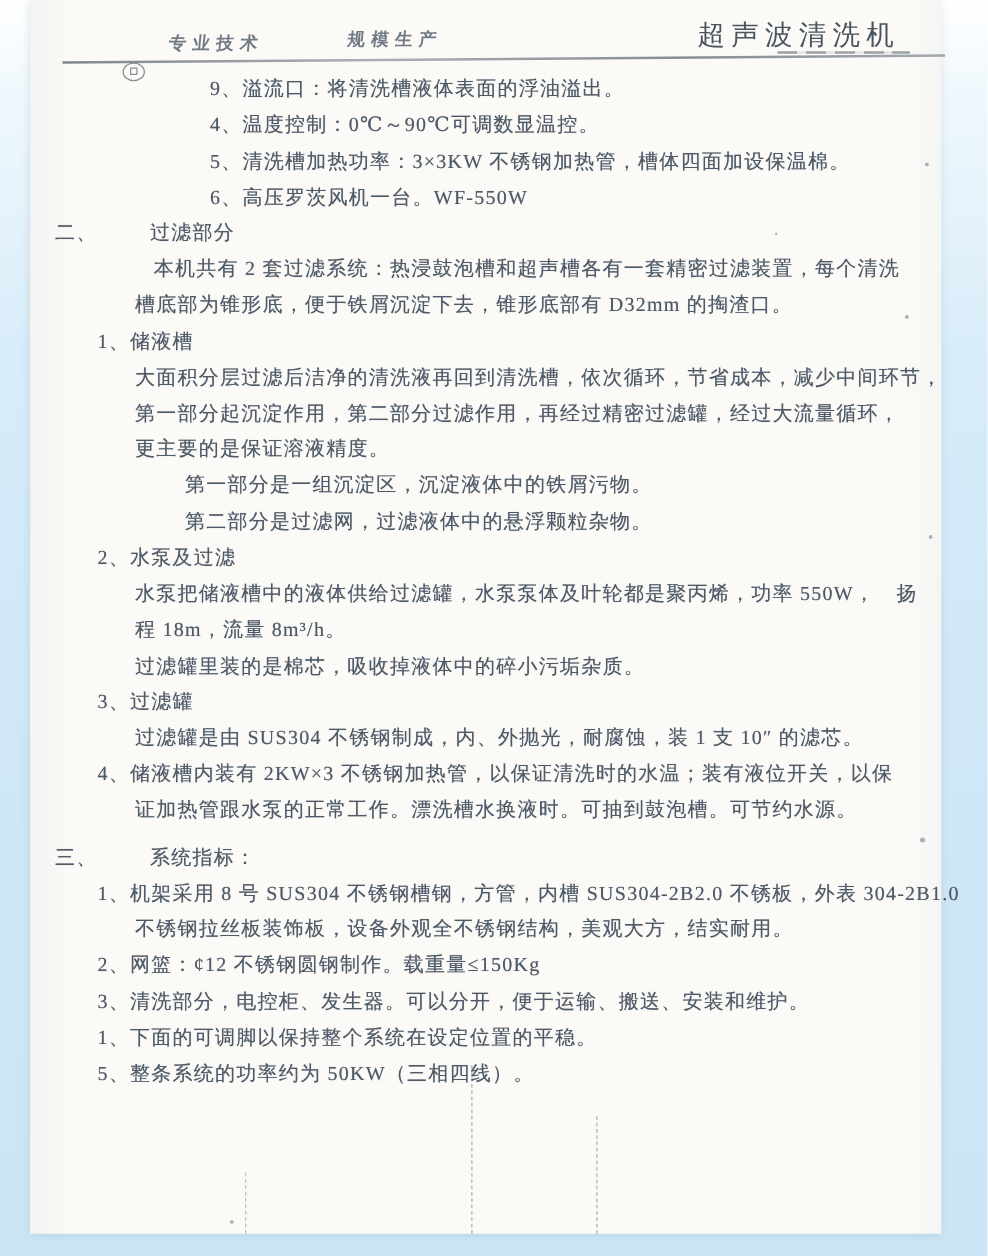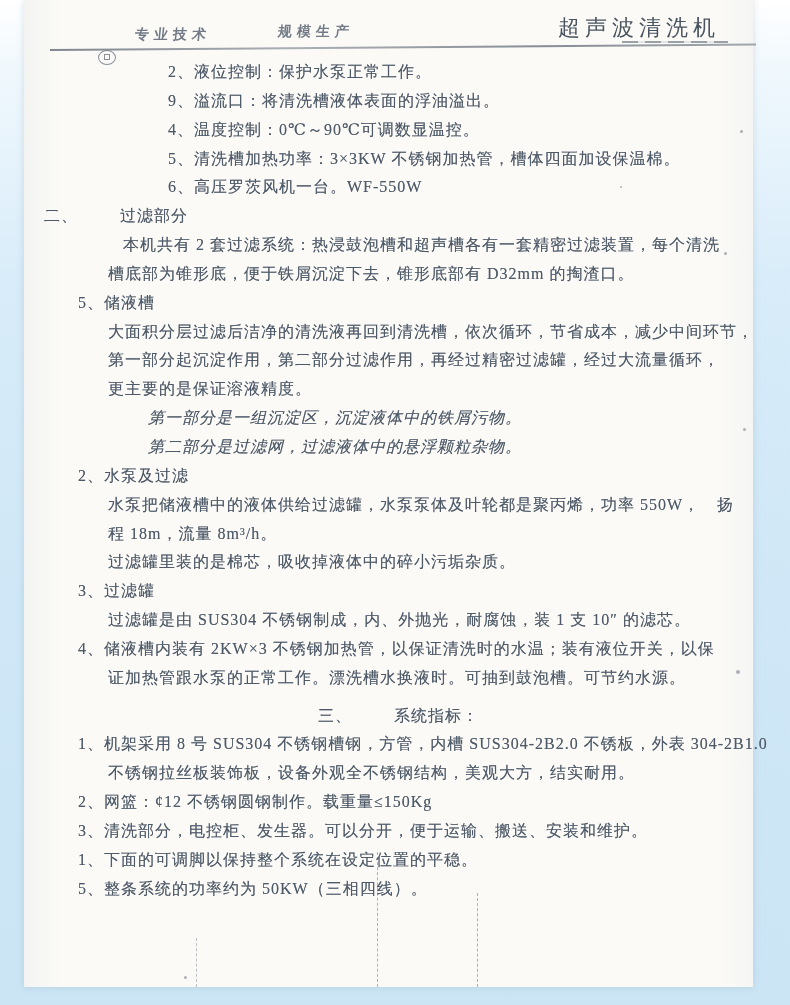--- a/index.html
+++ b/index.html
@@ -49,22 +49,22 @@
     color:#4e5a68; white-space:nowrap;
     text-shadow:0 0 .6px rgba(78,90,104,.55);
   }
   .t  { margin-left:144px; }
   .s  { margin-left:20px;  }
   .s .num { margin-right:42px; }
   .pf { margin-left:99px;  }
   .ph { margin-left:84px;  }
   .n1 { margin-left:54px;  }
   .p  { margin-left:84px;  }
-  .d  { margin-left:124px;font-style:italic; }
-  .gap{ margin-top:9px;text-align:center; }
+  .d  { margin-left:124px; }
+  .gap{ margin-top:9px; }
   
   .vline { position:absolute; width:0; border-left:1px dashed rgba(96,106,118,.5); }
   .vline1 { left:353px; top:852px; height:135px; }
   .vline2 { left:453px; top:893px; height:94px; }
   .vline3 { left:172px; top:938px; height:49px; border-left-color:rgba(96,106,118,.4); }
   .speck { position:absolute; width:3px; height:3px; border-radius:50%; background:rgba(96,106,118,.5); }
   .sp1 { left:716px; top:130px; }
   .sp2 { left:700px; top:252px; }
   .sp3 { left:719px; top:428px; }
   .sp4 { left:712px; top:670px; width:4px; height:4px; }
@@ -79,29 +79,28 @@
   <div>
     <span class="stamp stamp-left">专业技术</span>
     <span class="stamp stamp-center">规模生产</span>
     <span class="doc-title">超声波清洗机</span>
     <div class="rule-main"></div>
     <div class="rule-title"></div>
     <span class="corner-mark"></span>
   </div>
 
   <div class="lines" id="lines">
-      <div class="line t">2、液位控制：保护水泵正常工作。</div>
       <div class="line t">9、溢流口：将清洗槽液体表面的浮油溢出。</div>
       <div class="line t">4、温度控制：0℃～90℃可调数显温控。</div>
       <div class="line t">5、清洗槽加热功率：3×3KW 不锈钢加热管，槽体四面加设保温棉。</div>
       <div class="line t">6、高压罗茨风机一台。WF-550W</div>
       <div class="line s"><span class="num">二、</span><span>过滤部分</span></div>
       <div class="line pf">本机共有 2 套过滤系统：热浸鼓泡槽和超声槽各有一套精密过滤装置，每个清洗</div>
       <div class="line ph">槽底部为锥形底，便于铁屑沉淀下去，锥形底部有 D32mm 的掏渣口。</div>
-      <div class="line n1">5、储液槽</div>
+      <div class="line n1">1、储液槽</div>
       <div class="line p">大面积分层过滤后洁净的清洗液再回到清洗槽，依次循环，节省成本，减少中间环节，</div>
       <div class="line p">第一部分起沉淀作用，第二部分过滤作用，再经过精密过滤罐，经过大流量循环，</div>
       <div class="line p">更主要的是保证溶液精度。</div>
       <div class="line d">第一部分是一组沉淀区，沉淀液体中的铁屑污物。</div>
       <div class="line d">第二部分是过滤网，过滤液体中的悬浮颗粒杂物。</div>
       <div class="line n1">2、水泵及过滤</div>
       <div class="line p">水泵把储液槽中的液体供给过滤罐，水泵泵体及叶轮都是聚丙烯，功率 550W，　扬</div>
       <div class="line p">程 18m，流量 8m³/h。</div>
       <div class="line p">过滤罐里装的是棉芯，吸收掉液体中的碎小污垢杂质。</div>
       <div class="line n1">3、过滤罐</div>

